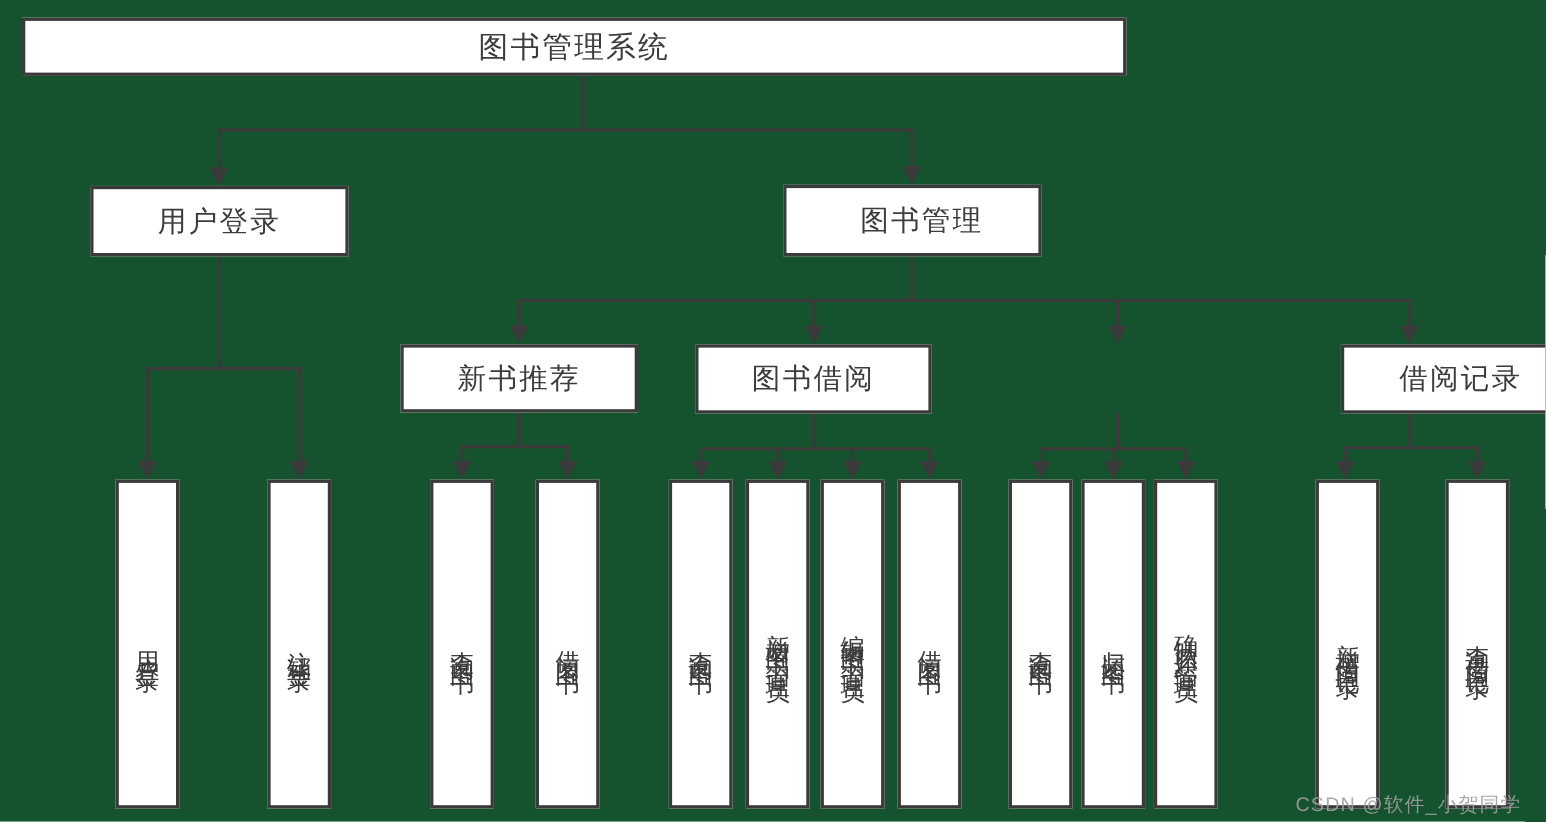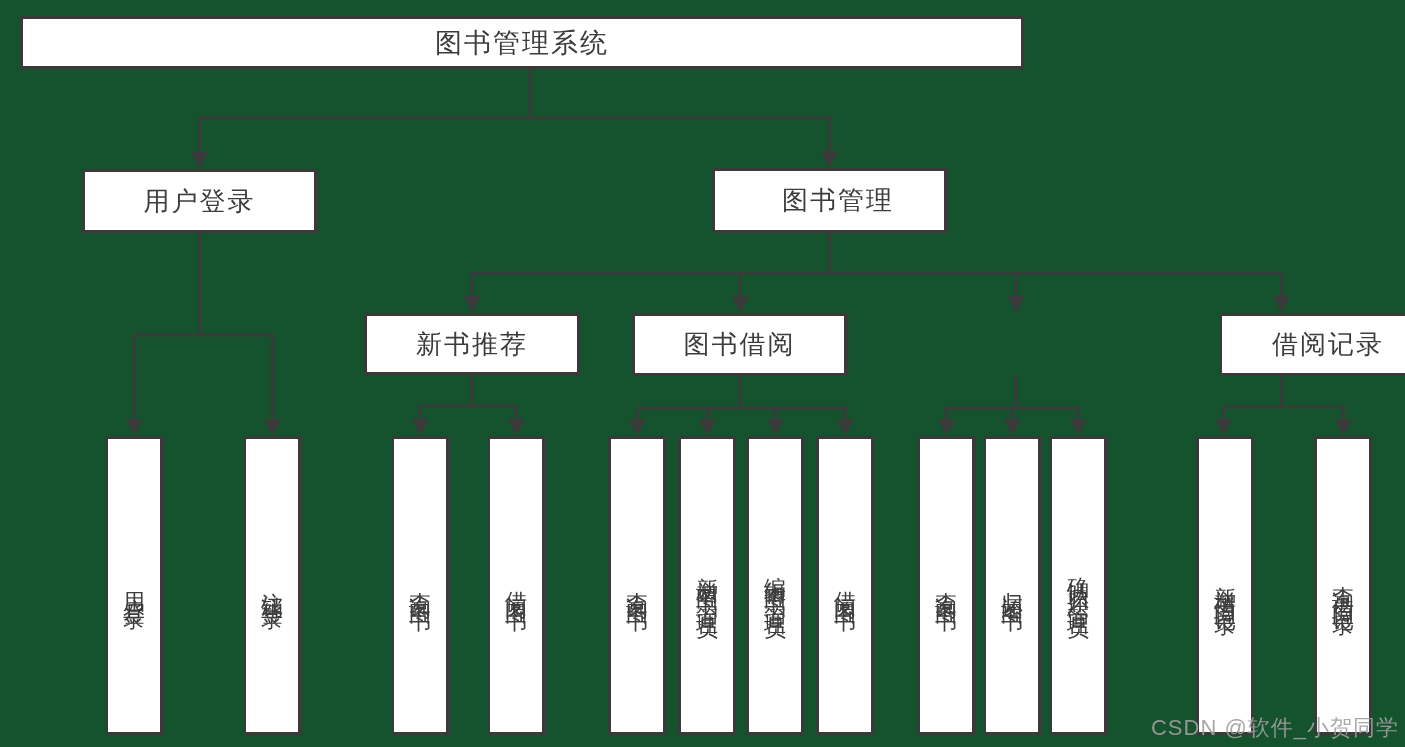--- a/index.html
+++ b/index.html
@@ -33,22 +33,22 @@
   #n-leaf-query-book-2{left:608px;}
   #n-leaf-add-book{left:678px;}
   #n-leaf-edit-book{left:746px;}
   #n-leaf-borrow-book-2{left:816px;}
   #n-leaf-query-book-3{left:917px;}
   #n-leaf-return-book{left:983px;}
   #n-leaf-confirm-return{left:1049px;}
   #n-leaf-add-record{left:1196px;}
   #n-leaf-query-record{left:1314px;}
   #watermark{
-    position:absolute;right:6px;bottom:4px;z-index:10;
-    font-size:22px;color:rgba(158,158,158,0.9);letter-spacing:1px;white-space:nowrap;
+    position:absolute;right:22px;bottom:4px;z-index:10;
+    font-size:18px;color:rgba(158,158,158,0.9);letter-spacing:1px;white-space:nowrap;
   }
 </style>
 </head>
 <body>
 
 <div id="stage">
 
   <svg id="edges" width="1405" height="747" viewBox="0 0 1405 747">
       <line x1="530" y1="69" x2="530" y2="118" stroke="#3a3a3a" stroke-width="3"></line>
       <line x1="197.5" y1="118" x2="830.5" y2="118" stroke="#3a3a3a" stroke-width="3"></line>

